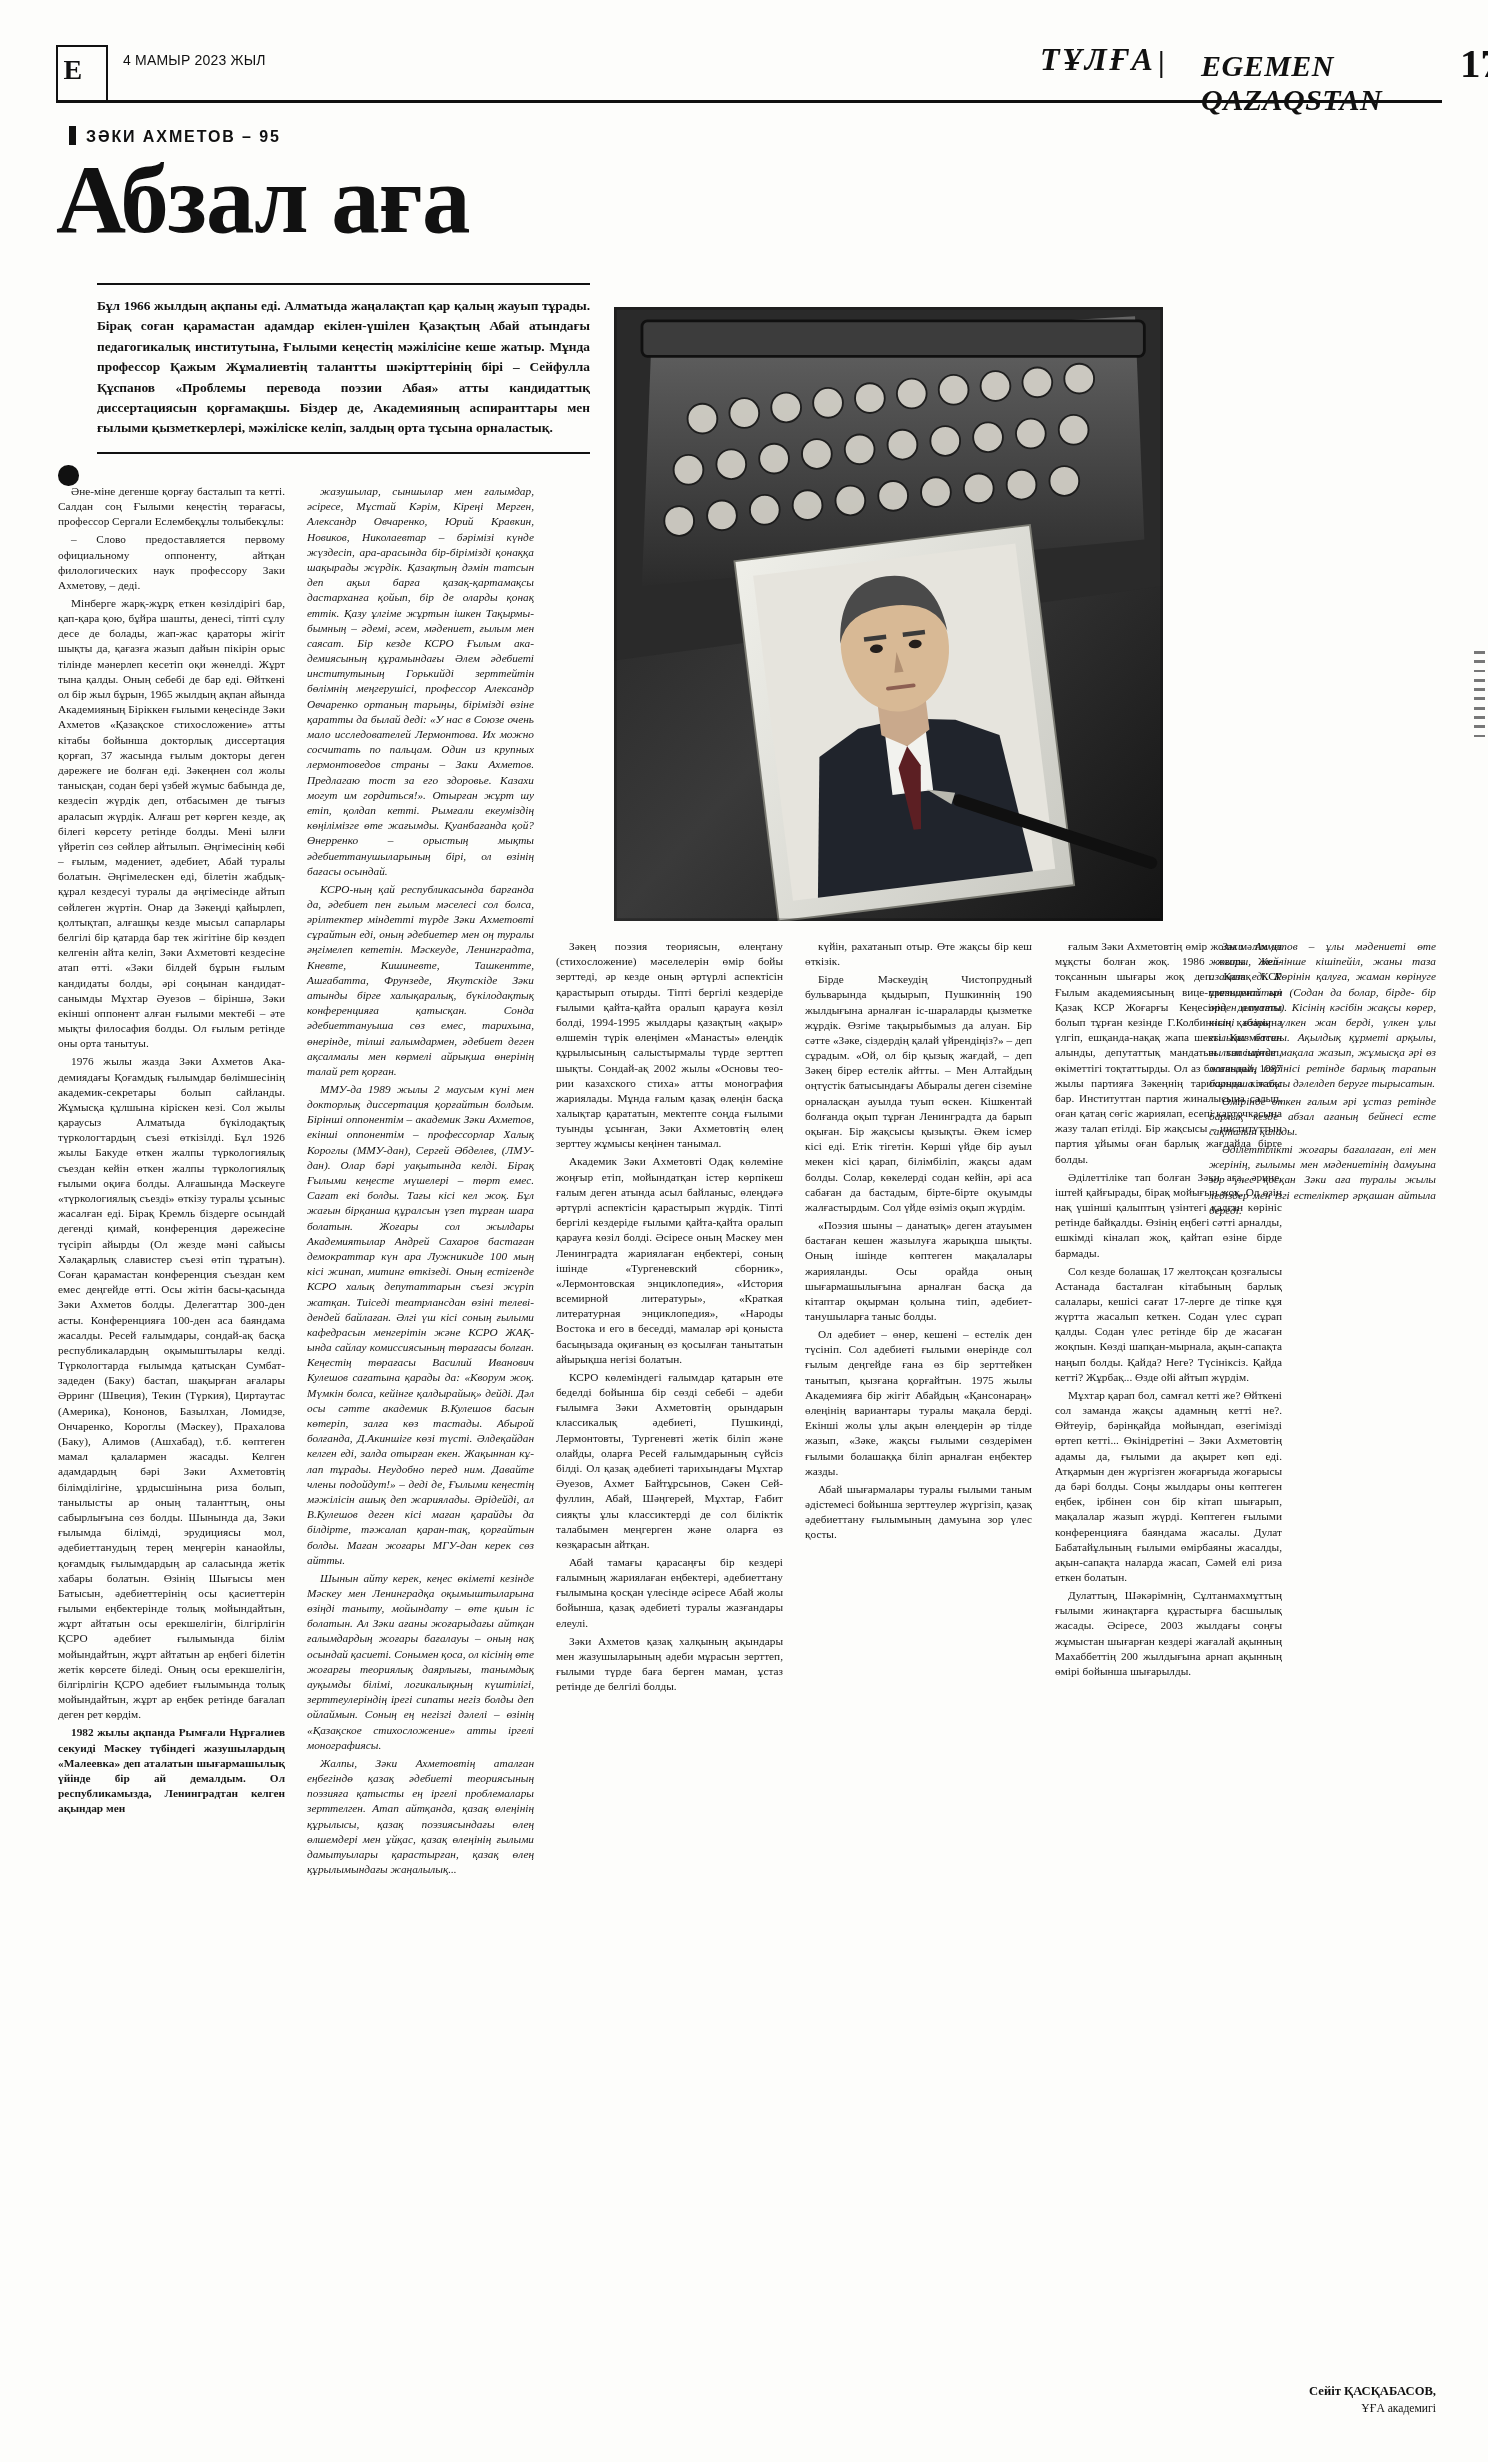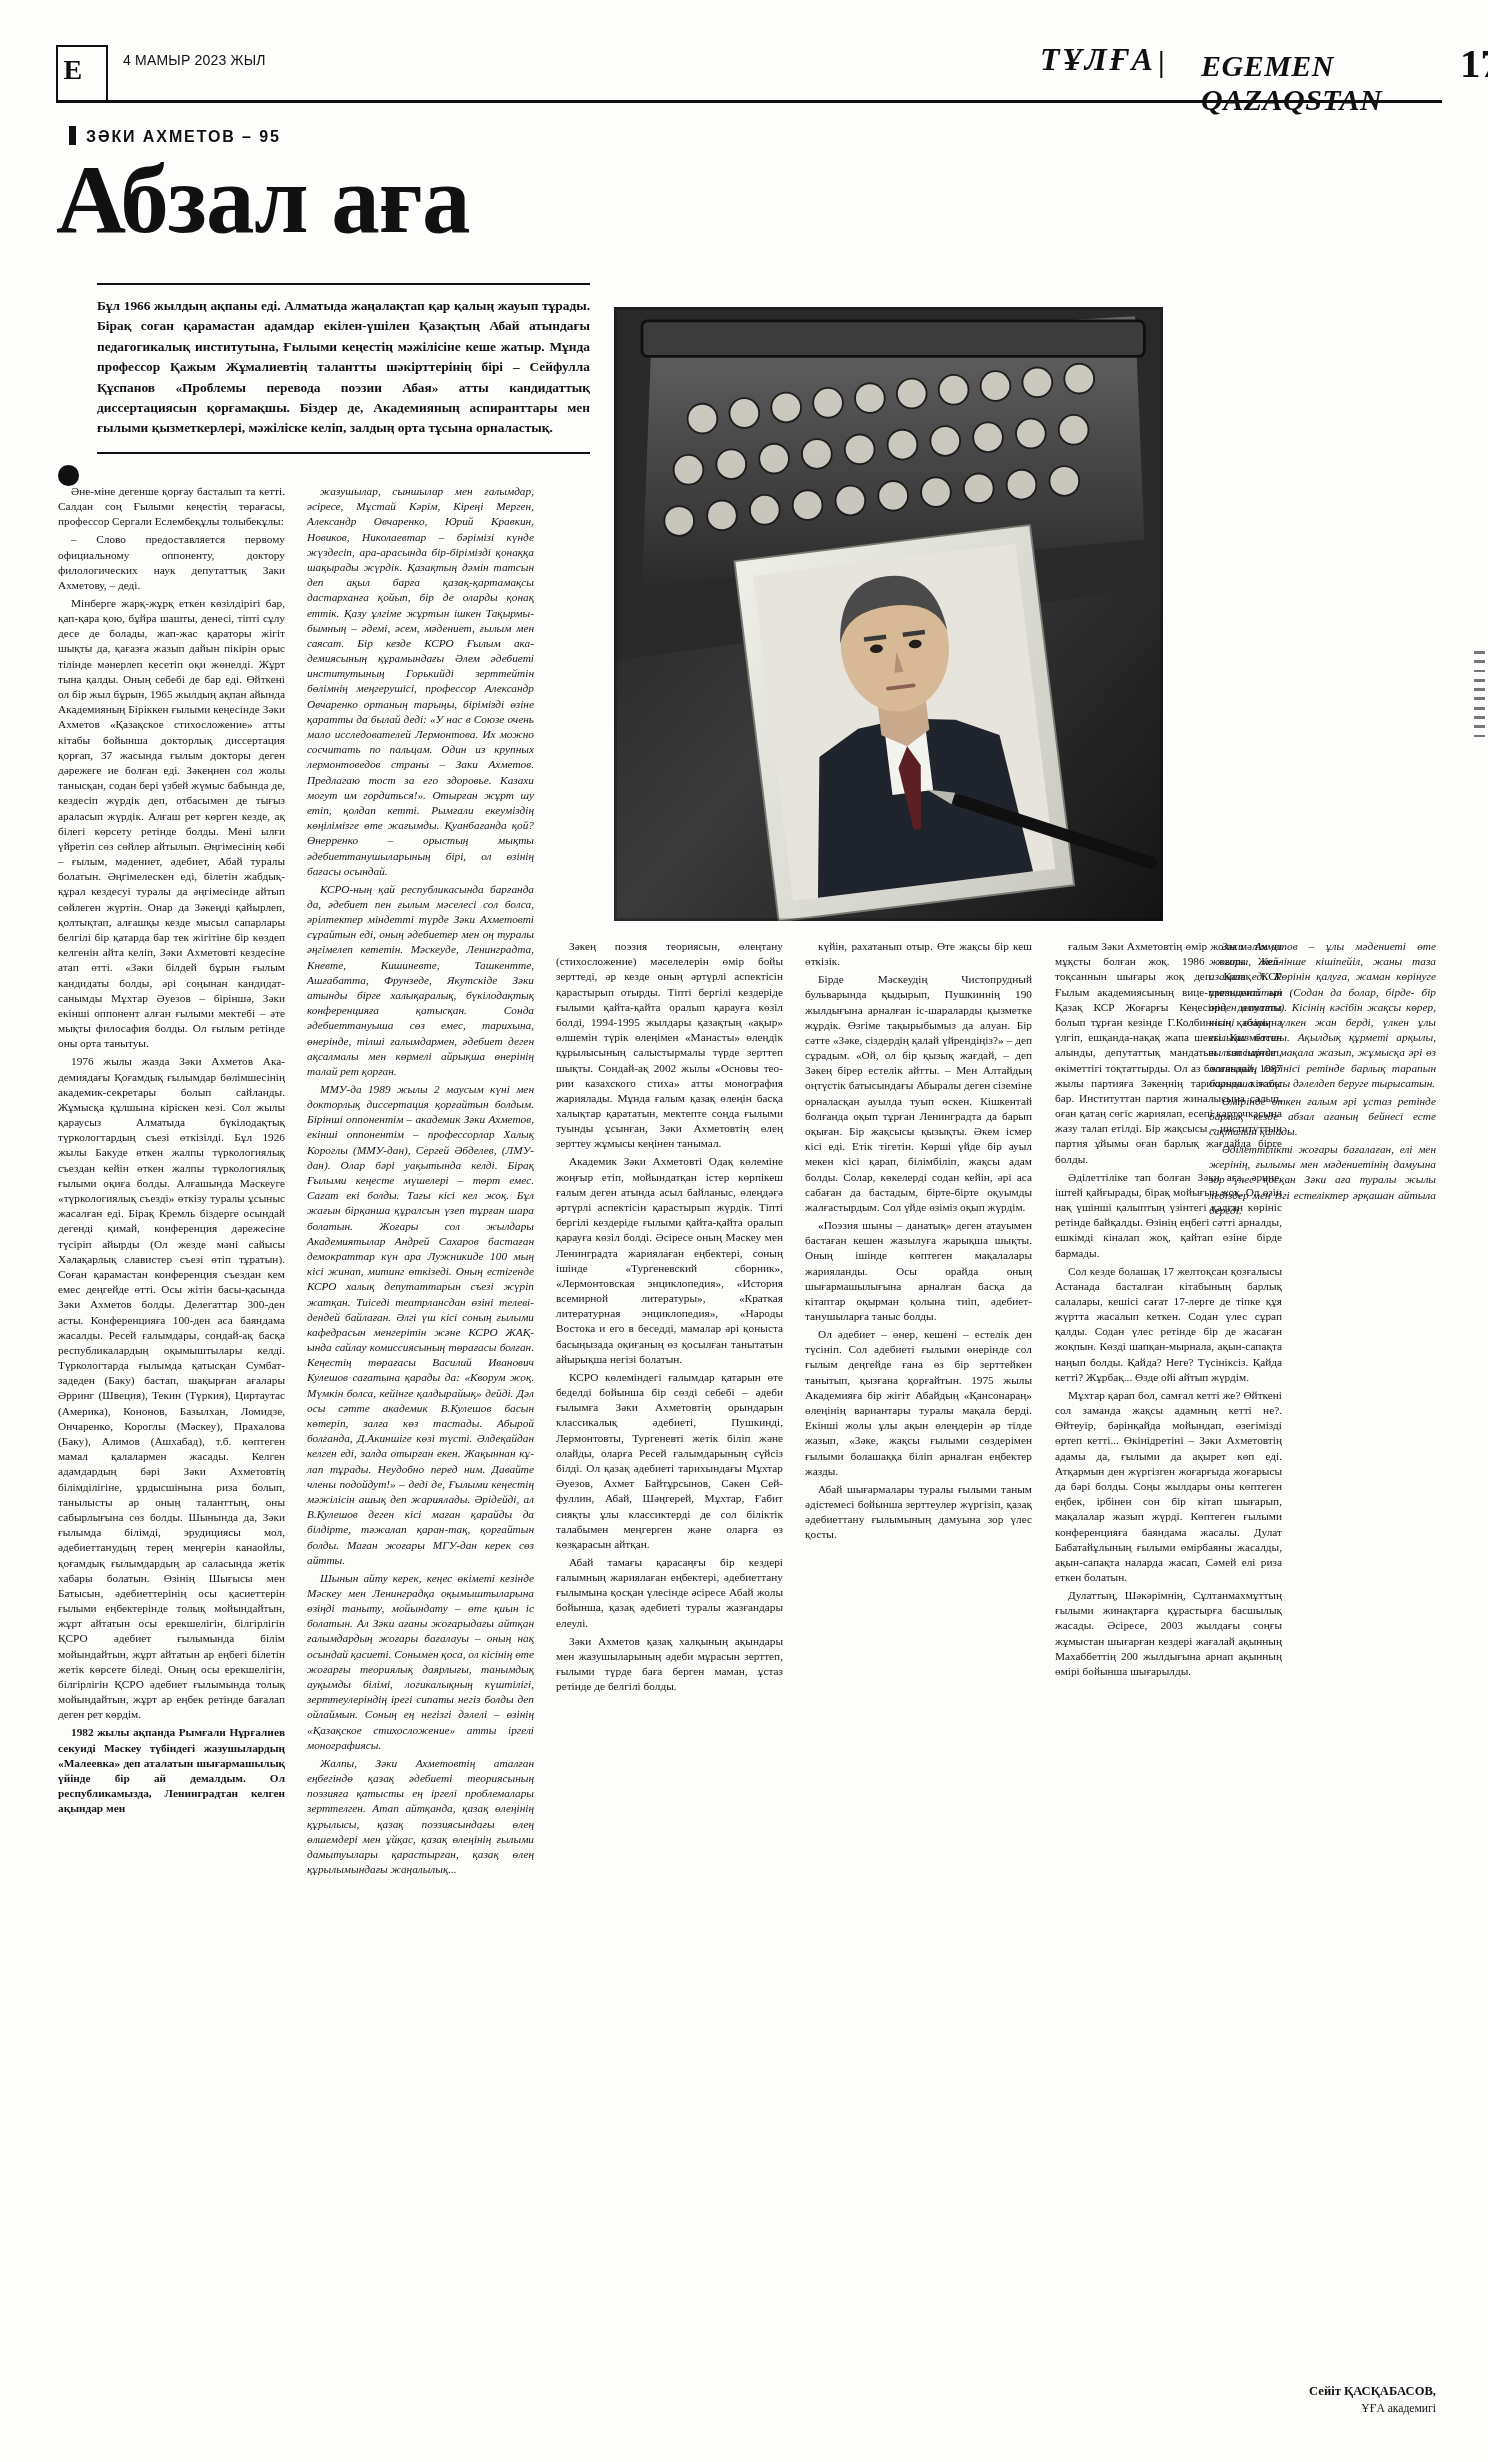--- a/index.html
+++ b/index.html
@@ -172,21 +172,21 @@
         <rect x="360" y="556" width="230" height="13" rx="6" fill="#101010"></rect>
         <polygon points="360,556 330,562 360,569" fill="#b9b9b0"></polygon>
       </g>
 
       <rect width="590" height="660" fill="none" stroke="#000" stroke-width="6" opacity="0.25"></rect>
     </svg>
   </div>
 
   <div class="col" id="c1">
       <p>Әне-міне дегенше қорғау баста­лып та кетті. Салдан соң Ғылыми кеңестің төрағасы, профессор Сергали Еслембеқұлы толыбекұлы:</p>
-      <p>– Слово предоставляется первому официальному оппоненту, доктору филологических наук депутаттық Заки Ахметову, – деді.</p>
+      <p>– Слово предоставляется первому официальному оппоненту, айтқан филологических наук профессору Заки Ахметову, – деді.</p>
       <p>Мінберге жарқ-жұрқ еткен көзілдірігі бар, қап-қара қою, бұйра шашты, денесі, тіпті сұлу десе де болады, жап-жас қара­торы жігіт шықты да, қағазға жазып дайын пікірін орыс тілінде мәнерлеп кесетіп оқи жөнелді. Жұрт тына қалды. Оның себебі де бар еді. Өйткені ол бір жыл бұрын, 1965 жылдың ақпан айында Академия­ның Біріккен ғылыми кеңесінде Зәки Ахметов «Қазақское стихосложение» атты кітабы бойынша докторлық диссер­тация қорғап, 37 жасында ғылым док­торы деген дәрежеге ие болған еді. Зәкеңнен сол жолы танысқан, содан бері үзбей жүмыс бабында де, кездесіп жүрдік деп, отбасымен де тығыз араласып жүрдік. Алғаш рет көрген кезде, ақ білегі көрсету ретінде болды. Мені ылғи үйретіп сөз сөй­лер айтылып. Әңгімесінің көбі – ғылым, мәдениет, әдебиет, Абай туралы болатын. Әңгімелескен еді, білетін жабдық-құрал кездесуі туралы да әңгімесінде айтып сөйлеген жүртін. Онар да Зәкеңді қайырлеп, қолтықтап, ал­ғашқы кезде мысыл сапарлары белгілі бір қатарда бар тек жігітіне бір көздеп келгенін айта келіп, Зәки Ахметовті кезде­­сіне атап өтті. «Зәки білдей бұрын ғылым кандидаты болды, әрі соңынан кандидат­санымды Мұхтар Әуезов – біріншә, Зәки екінші оппонент алған ғылыми мектебі – әте мықты филосафия болды. Ол ғылым ретінде оны орта танытуы.</p>
       <p>1976 жылы жазда Зәки Ахметов Ака­демиядағы Қоғамдық ғылымдар бөлім­шесінің академик-секретары болып сай­ланды. Жұмысқа құлшына кіріскен кезі. Сол жылы қараусыз Алматыда бүкіл­одақтық түркологтардың съезі өткізілді. Бұл 1926 жылы Бакуде өткен жалпы түр­кологиялық съездан кейін өткен жалпы түр­кологиялық ғылыми оқиға болды. Ал­ғаш­ында Мәскеуге «түркологиялық съез­ді» өткізу туралы ұсыныс жасалған еді. Бірақ Кремль біздерге осындай дегенді қимай, конференция дәрежесіне түсіріп айырды (Ол жезде мәні сайысы Хәлақарлық сла­вистер съезі өтіп тұратын). Соған қара­мастан конференция съездан кем емес деңгейде өтті. Осы жітін басы-қасында Зәки Ахметов болды. Делегаттар 300-ден асты. Конфе­ренцияға 100-ден аса баяндама жасалды. Ресей ғалымдары, сондай-ақ басқа рес­публикалардың оқымыштылары келді. Түркологтарда ғылымда қатысқан Сум­бат­задеден (Баку) бастап, шақырған ағалары Әрринг (Швеция), Текин (Түркия), Цир­таутас (Америка), Кононов, Базылхан, Ломидзе, Ончаренко, Короглы (Мәскеу), Прахалова (Баку), Алимов (Ашхабад), т.б. көптеген мамал қалалармен жасады. Келген адамдардың бәрі Зәки Ахметовтің білімділігіне, ұрдысшінына риза болып, танылысты ар оның таланттың, оны сабырлығына сөз болды. Шынында да, Зәки ғылымда білімді, эрудициясы мол, әдебиеттанудың терең меңгерін канаойлы, қоғамдық ғылым­дардың ар саласында жетік хабары болатын. Өзінің Шығысы мен Батысын, әдеби­еттерінің осы қасиеттерін ғылыми еңбек­терінде толық мойындайтын, жұрт айтатын осы ерекшелігін, білгірлігін ҚСРО әдебиет ғылымында білім мойындайтын, жұрт айтатын ар еңбегі білетін жетік көрсете біледі. Оның осы ерекшелігін, білгірлігін ҚСРО әдебиет ғылымында толық мойындайтын, жұрт ар еңбек ретінде бағалап деген рет көрдім.</p>
       <p class="b">1982 жылы ақпанда Рымғали Нұрға­лиев секуиді Мәскеу түбіндегі жазушы­лардың «Малеевка» деп аталатын шығар­машылық үйінде бір ай демалдым. Ол республикамызда, Ленинградтан келген ақындар мен</p>
     </div>
   <div class="col" id="c2">
       <p>жазушылар, сыншылар мен ғалымдар, әсіресе, Мұстай Кәрім, Кіреңі Мерген, Александр Овчаренко, Юрий Кравкин, Новиков, Николаевтар – бәрімізі күнде жүздесіп, ара-арасында бір-бірімізді қонаққа шақырады жүрдік. Қазақтың дәмін татсын деп ақыл барға қазақ-қартамақсы дастарханға қойып, бір де оларды қонақ еттік. Қазу ұлгіме жұртын ішкен Тақырмы-бымның – әдемі, әсем, мәдениет, ғылым мен саясат. Бір кезде КСРО Ғылым ака­демиясының құрамындағы Әлем әде­биеті институтының Горькийді зерттей­тін бөлімнің меңгерушісі, профессор Алек­сандр Овчаренко ортаның тарыңы, бірімізді өзіне қаратты да былай деді: «У нас в Союзе очень мало исследовате­лей Лермонтова. Их можно сосчитать по пальцам. Один из крупных лермонтоведов страны – Заки Ахметов. Предлагаю тост за его здоровье. Казахи могут им гордить­ся!». Отырған жұрт шу етіп, қолдап кетті. Рымғали екеуміздің көңілімізге өте жа­ғымды. Қуанбағанда қой? Өнерренко – орыстың мықты әдебиеттанушыларының бірі, ол өзінің бағасы осындай.</p>
       <p>КСРО-ның қай республикасында бар­ғанда да, әдебиет пен ғылым мәселесі сол болса, әрілтектер міндетті түрде Зәки Ахметовті сұрайтын еді, оның әдебие­тер мен оң туралы әңгімелеп кете­тін. Мәскеуде, Ленинградта, Кневте, Кишиневте, Ташкентте, Ашғабатта, Фрунзеде, Якутскіде Зәки атынды бірге халықаралық, бүкілодақтық конферен­цияға қатысқан. Сонда әдебиеттануыша сөз емес, тарихына, өнерінде, тілші ғалымдармен, әдебиет деген ақсалмалы мен көрмелі айрықша өнерінің талай рет қорған.</p>
       <p>ММУ-да 1989 жылы 2 маусым күні мен докторлық диссертация қорғайтын болдым. Бірінші оппонентім – академик Зәки Ахметов, екінші оппонентім – про­фессорлар Халық Короглы (ММУ-дан), Сергей Әбделев, (ЛМУ-дан). Олар бәрі уақытында келді. Бірақ Ғылыми кеңесте мүшелері – төрт емес. Сағат екі бол­ды. Тағы кісі кел жоқ. Бұл жағын бір­қанша құралсын үзеп тұрған шара болатын. Жоғары сол жылдары Академиятылар Андрей Сахаров бастаған демократтар күн ара Лужникиде 100 мың кісі жинап, митинг өткізеді. Оның естігенде КСРО ха­лық депутаттарын съезі жүріп жатқан. Ти­іседі театрлансдан өзіні телеві­дендей байлаған. Әлгі үш кісі соның ғылыми кафедрасын менгерітін және КСРО ЖАҚ-ында сайлау комиссиясының төрағасы болған. Кеңестің төрағасы Василий Иванович Кулешов сағатына қарады да: «Кворум жоқ. Мүмкін болса, кейінге қалдырайық» дейді. Дәл осы сәтте академик В.Кулеш­ов басын көтеріп, залға көз тастады. Абырой болғанда, Д.Акиншіге көзі түсті. Әлдеқайдан келген еді, залда отырған екен. Жақыннан кұ­лап тұрады. Неудобно перед ним. Давайте члены подойдут!» – деді де, Ғылыми кеңестің мәжілісін ашық деп жариялады. Әрідейді, ал В.Кулешов деген кісі маған қарайды да білдірте, тәжалап қаран-тақ, қорғайтын болды. Маған жоғары МГУ-дан керек сөз айтты.</p>
       <p>Шынын айту керек, кеңес өкіметі кезінде Мәскеу мен Ленинградқа оқымыш­тыларына өзіңді таныту, мойындату – өте қиын іс болатын. Ал Зәки ағаны жоға­рыдағы айтқан ғалымдардың жоғары бағалауы – оның нақ осындай қасиеті. Сонымен қоса, ол кісінің өте жоғарғы теориялық даярлығы, танымдық ауқымды білімі, логикалықның күштілігі, зерт­теулеріндің ірегі сипаты негіз болды деп ойлаймын. Соның ең негізгі дәлелі – өзінің «Қазақское стихосложение» атты іргелі монографиясы.</p>
       <p>Жалпы, Зәки Ахметовтің аталған еңбегіндө қазақ әдебиеті теориясының поэзияға қатысты ең іргелі проблемалары зерттелген. Атап айтқанда, қазақ өлеңінің құрылысы, қазақ поэзиясындағы өлең өлшемдері мен ұйқас, қазақ өлеңінің ғылыми дамытуылары қарастырған, қазақ өлең құрылымындағы жаңалылық...</p>

